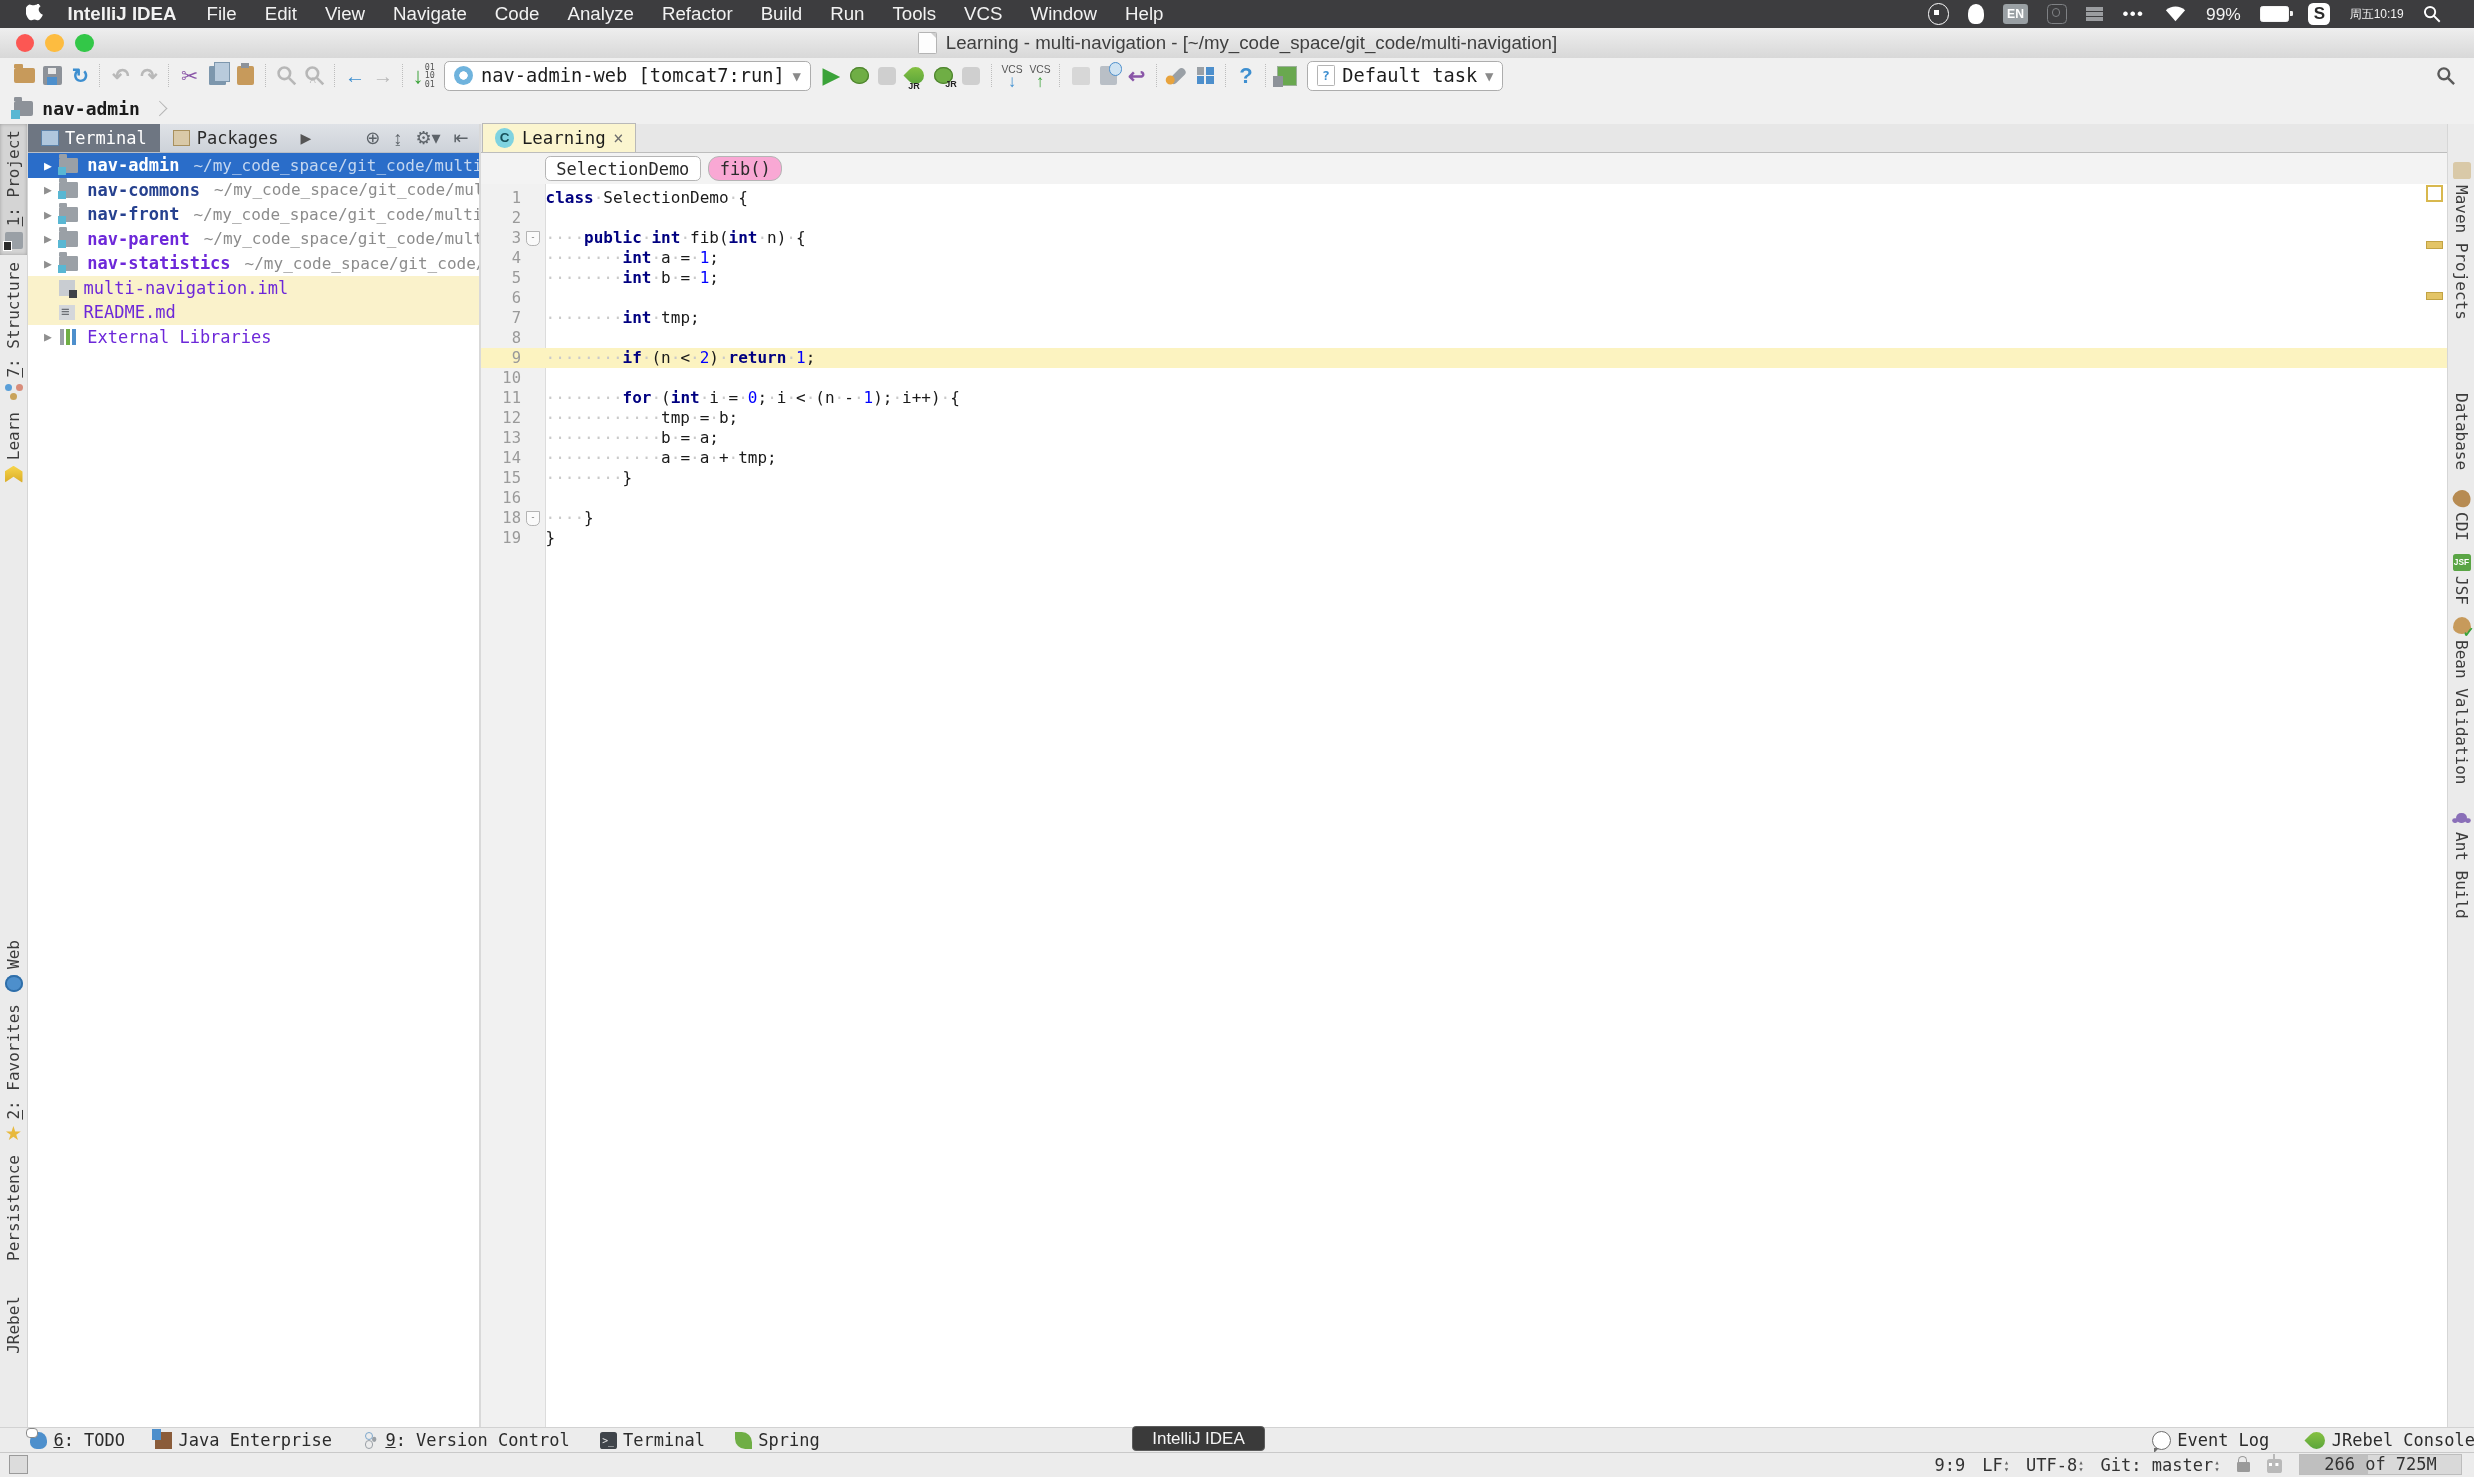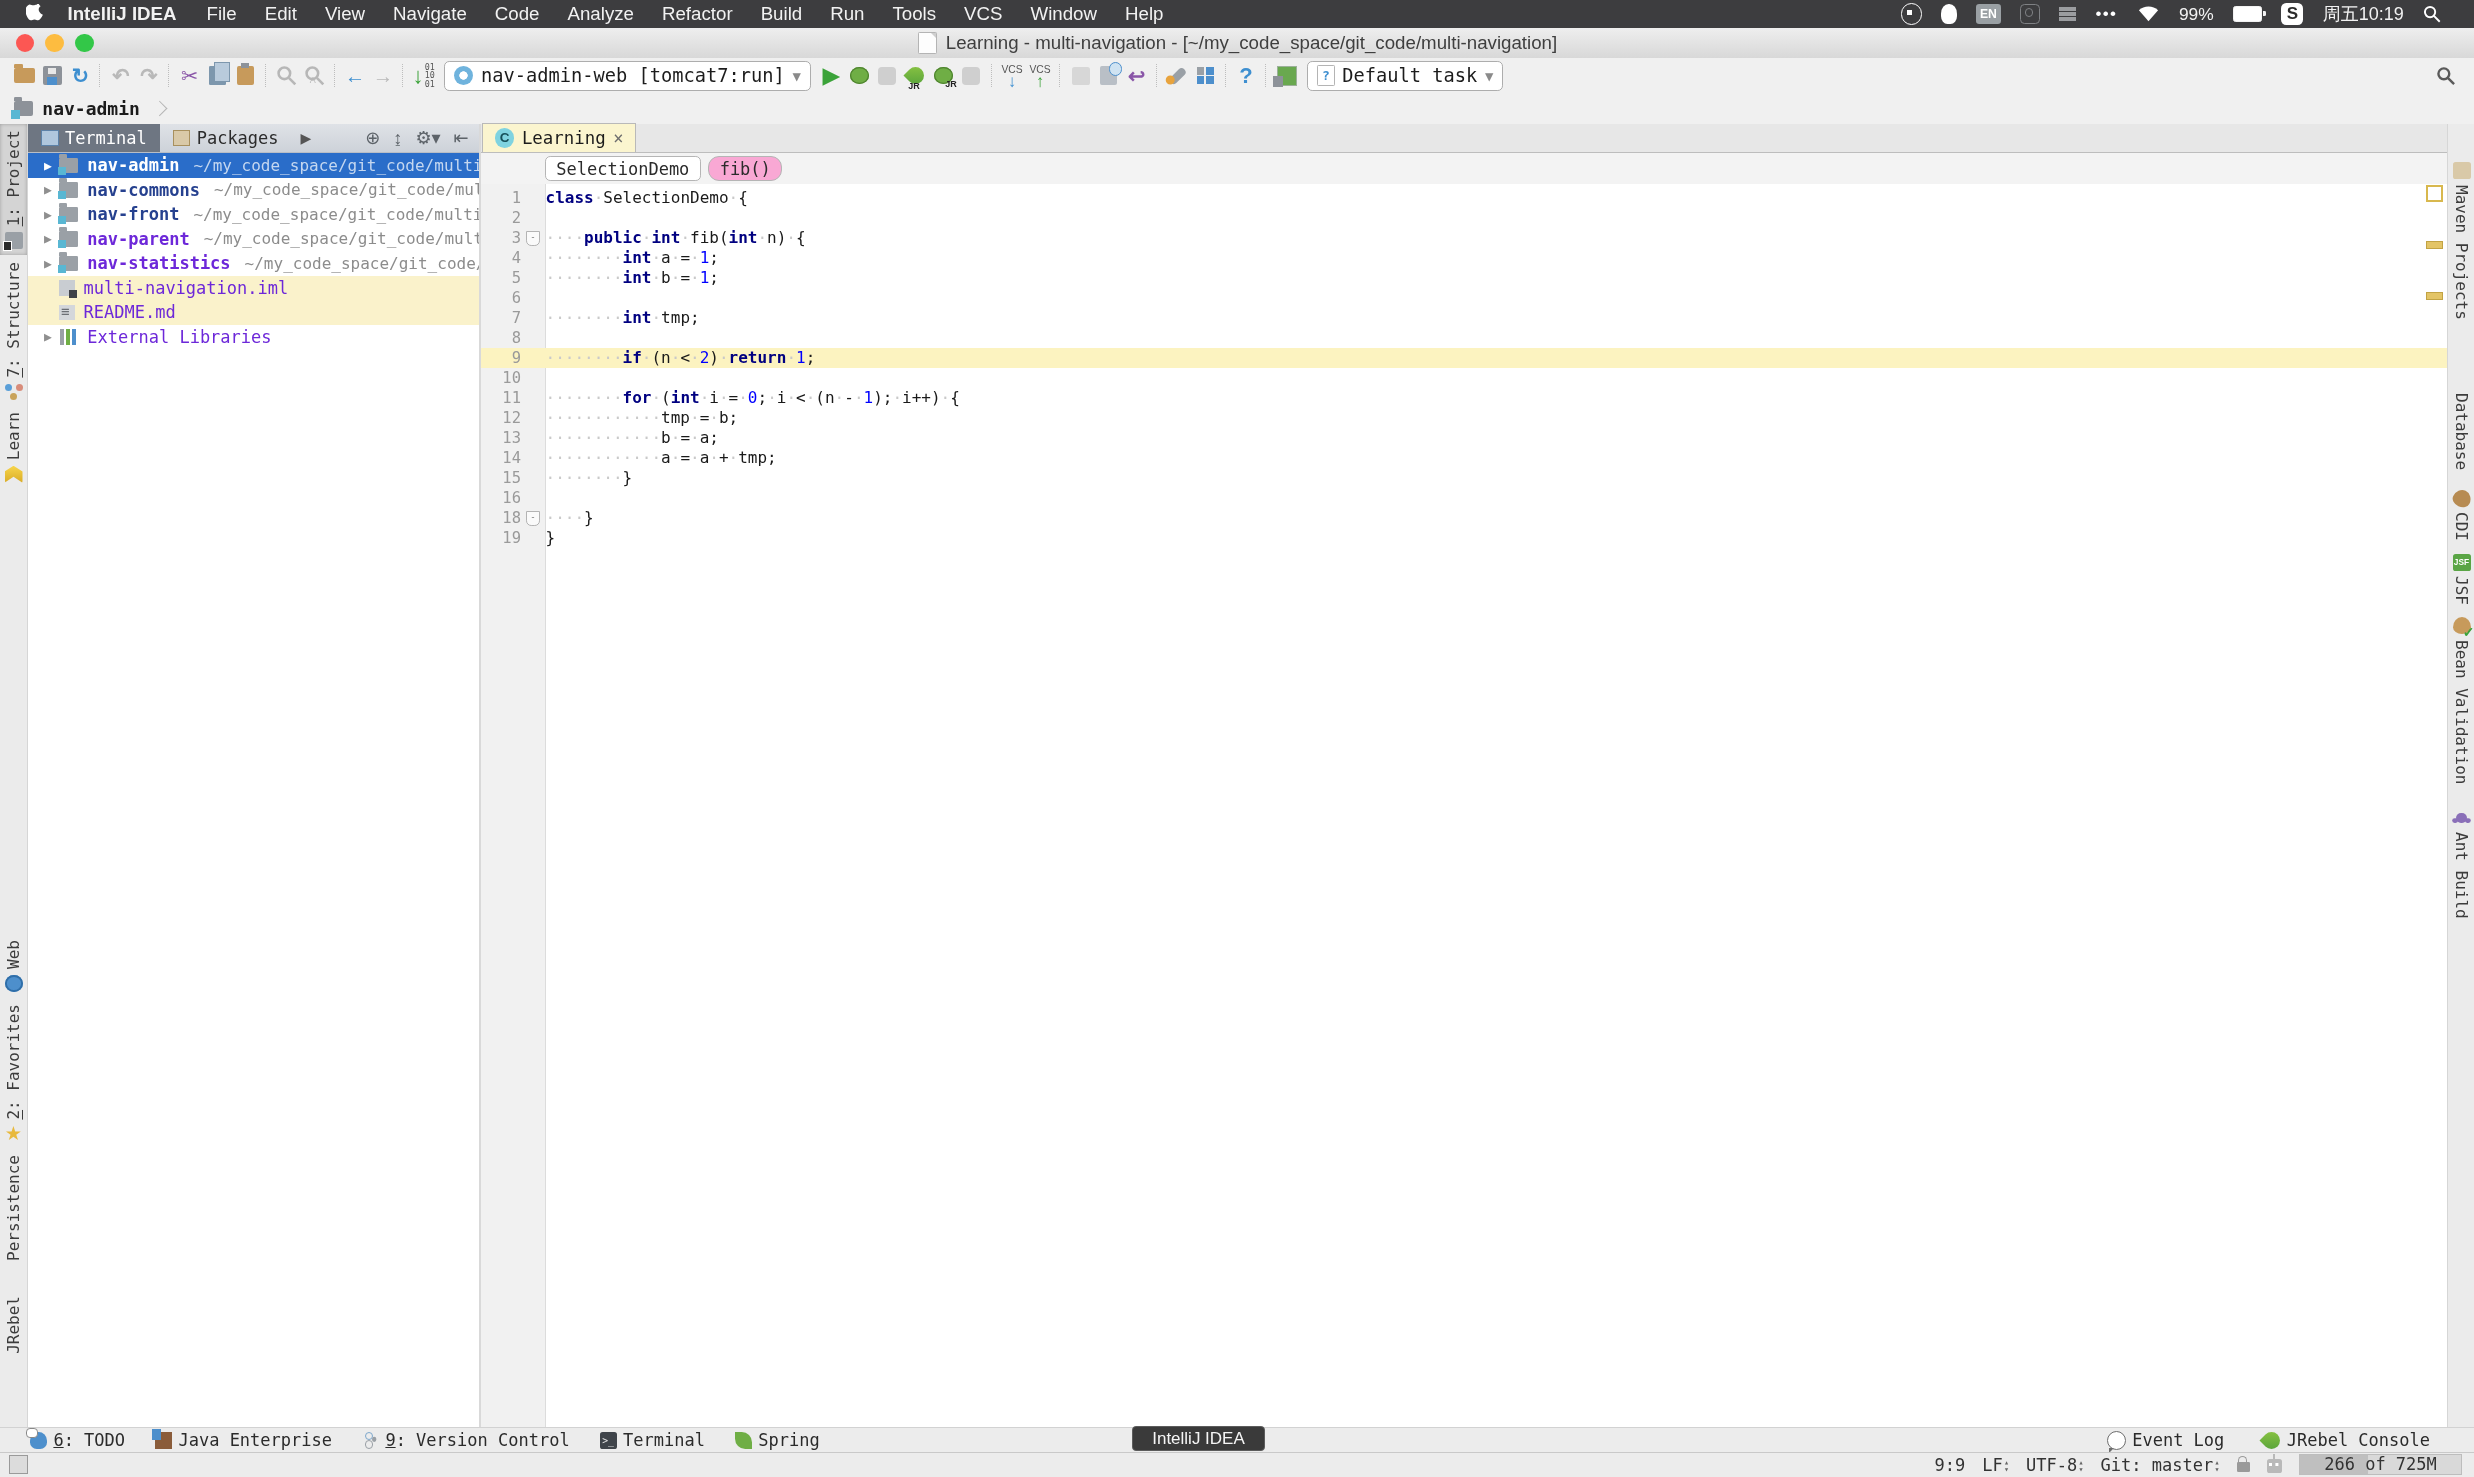--- a/index.html
+++ b/index.html
@@ -24,21 +24,21 @@
   .ic-graymag{width:18px;height:18px;border:1.9px solid #7f8184;border-radius:4.5px;position:relative;}
   .ic-graymag::after{content:"";position:absolute;left:3.9px;top:3.2px;width:6.4px;height:6.4px;border:1.9px solid #7f8184;border-radius:50%;}
   .ic-bars{display:flex;flex-direction:column;gap:1.9px;}
   .ic-bars i{display:block;width:17px;height:3.2px;background:#9b9da0;}
   .ic-dots{color:#fff;font-size:17px;letter-spacing:1.3px;}
   .ic-batt{width:27px;height:14px;border:1.3px solid #f2f2f2;border-radius:2.6px;position:relative;background:#fff;}
   .ic-batt::after{content:"";position:absolute;right:-4.5px;top:3.9px;width:2.6px;height:5.2px;background:#f2f2f2;border-radius:0 1.3px 1.3px 0;}
   .ic-sogou{width:22px;height:22px;background:#fff;color:#2b2b2b;border-radius:5.2px;font-weight:bold;
             font-size:17px;display:flex;align-items:center;justify-content:center;}
   .pct{font-size:17.4px;}
-  .clock{font-size:18px;white-space:nowrap;}
+  .clock{font-size:12px;white-space:nowrap;}
 
   
   .titlebar{position:absolute;top:28px;left:0;right:0;height:30px;
             background:linear-gradient(#eeeeee,#d8d8d8);border-bottom:0.6px solid #b9b9b9;
             display:flex;align-items:center;}
   .tl{position:absolute;left:0;top:0;height:100%;display:flex;align-items:center;gap:11px;padding-left:15.5px;}
   .light{width:18.7px;height:18.7px;border-radius:50%;}
   .title-center{margin:0 auto;display:flex;align-items:center;gap:9px;color:#3f3f3f;font-size:18.7px;}
   .doc-ic{width:17px;height:20.6px;background:#fdfdfd;border:0.6px solid #b4b4b4;border-radius:1.3px;position:relative;}
   .doc-ic::after{content:"";position:absolute;right:0;top:0;border-style:solid;border-width:0 5.8px 5.8px 0;border-color:transparent #cfcfcf transparent transparent;}
@@ -203,21 +203,21 @@
   .ws{color:#c9c9c9;}
   .estripe{position:absolute;right:0;top:0;bottom:0;width:23px;}
   .emark{position:absolute;right:3.9px;width:15.5px;height:5.8px;background:#e3c466;border:0.6px solid #c2a344;}
   .esq{position:absolute;right:3.9px;top:1.3px;width:13px;height:13px;background:#fff;border:2.6px solid #d8b84e;}
 
   
   .bottombar{position:absolute;left:0;right:0;bottom:24.5px;height:24.5px;background:#ececec;border-top:0.6px solid #d2d2d2;
              display:flex;align-items:center;font-family:"DejaVu Sans Mono",monospace;font-size:17px;color:#2b2b2b;}
   .bbtn{display:flex;align-items:center;gap:6.4px;margin-left:30px;white-space:nowrap;cursor:default;}
   .bbtn u{text-decoration:underline;}
-  .bb-right{margin-left:auto;display:flex;align-items:center;gap:39px;padding-right:45px;}
+  .bb-right{margin-left:auto;display:flex;align-items:center;gap:39px;}
   .bi{width:17px;height:17px;position:relative;flex:0 0 auto;}
   .bi-todo{background:#4d8fcc;border-radius:50% 50% 40% 40%;}
   .bi-todo::after{content:"";position:absolute;left:-3.9px;top:-3.9px;width:10.3px;height:7.7px;background:#fff;border:1.3px solid #888;border-radius:3.9px;}
   .bi-jee{background:#8a5c3a;}
   .bi-jee::after{content:"";position:absolute;left:-3.2px;top:-3.2px;width:9px;height:11.6px;background:#4d8fcc;}
   .bi-vcs{background:transparent;}
   .bi-vcs::before{content:"";position:absolute;left:2.6px;top:0;width:6.4px;height:6.4px;border:1.9px solid #7da7cc;border-radius:50%;}
   .bi-vcs::after{content:"";position:absolute;left:2.6px;bottom:0;width:6.4px;height:6.4px;border:1.9px solid #9aa0a6;border-radius:50%;box-shadow:5.2px -5.2px 0 -1.9px #9aa0a6;}
   .bi-term{background:#3f444a;border-radius:2.6px;color:#e8e8e8;font-size:9.7px;line-height:17px;text-align:center;}
   .bi-spring{background:#6fae45;border-radius:0 60% 0 60%;}

